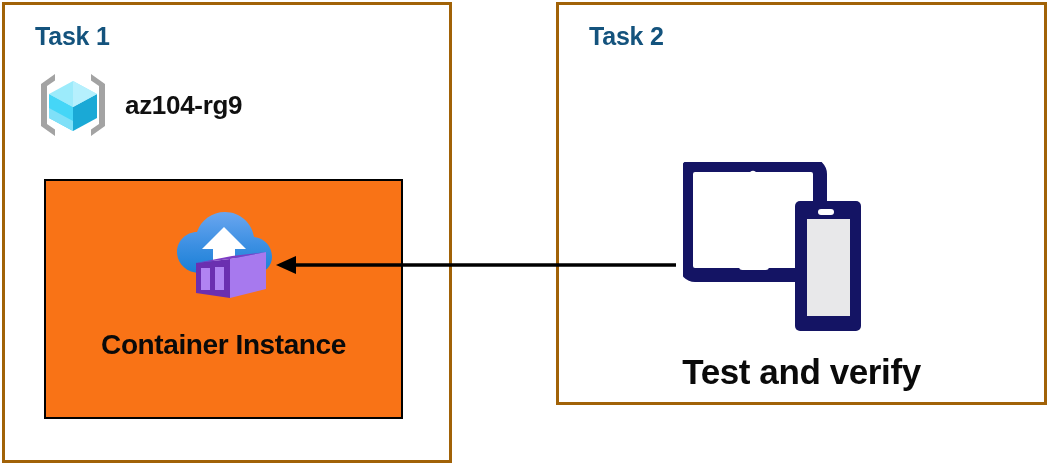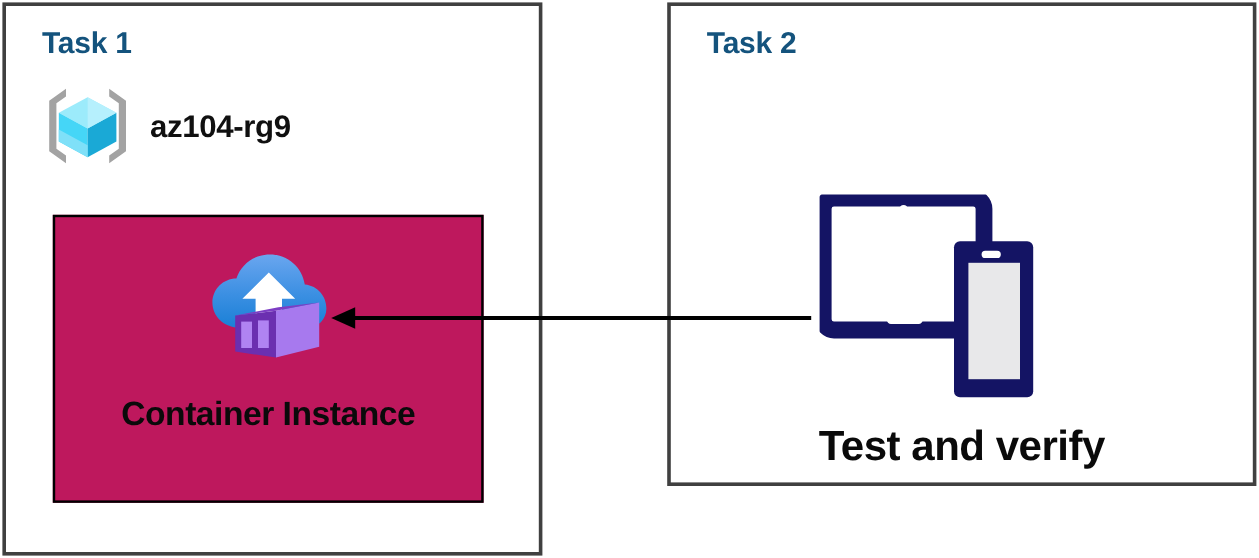--- a/index.html
+++ b/index.html
@@ -19,21 +19,21 @@
     position: absolute;
     left: 0; top: 0;
     width: 1049px;
     height: 465px;
   }
 
   
   .task-panel {
     position: absolute;
     box-sizing: border-box;
-    border: 3px solid #404040;
+    border: 3px solid #a16207;
     background: #ffffff;
   }
   #task1-panel { left: 2px;   top: 2px; width: 450px; height: 461px; }
   #task2-panel { left: 556px; top: 2px; width: 491px; height: 403px; }
 
   .task-title {
     position: absolute;
     font-size: 25px;
     font-weight: bold;
     color: #14537d;
@@ -62,21 +62,21 @@
   }
 
   
   #container-card {
     position: absolute;
     box-sizing: border-box;
     left: 39px;
     top: 174px;
     width: 359px;
     height: 240px;
-    background: #be185d;
+    background: #f97316;
     border: 2px solid #000000;
   }
   .aci-icon {
     position: absolute;
     left: 50%;
     transform: translateX(-50%);
     top: 20px;
     width: 108px;
     height: 108px;
     display: block;

